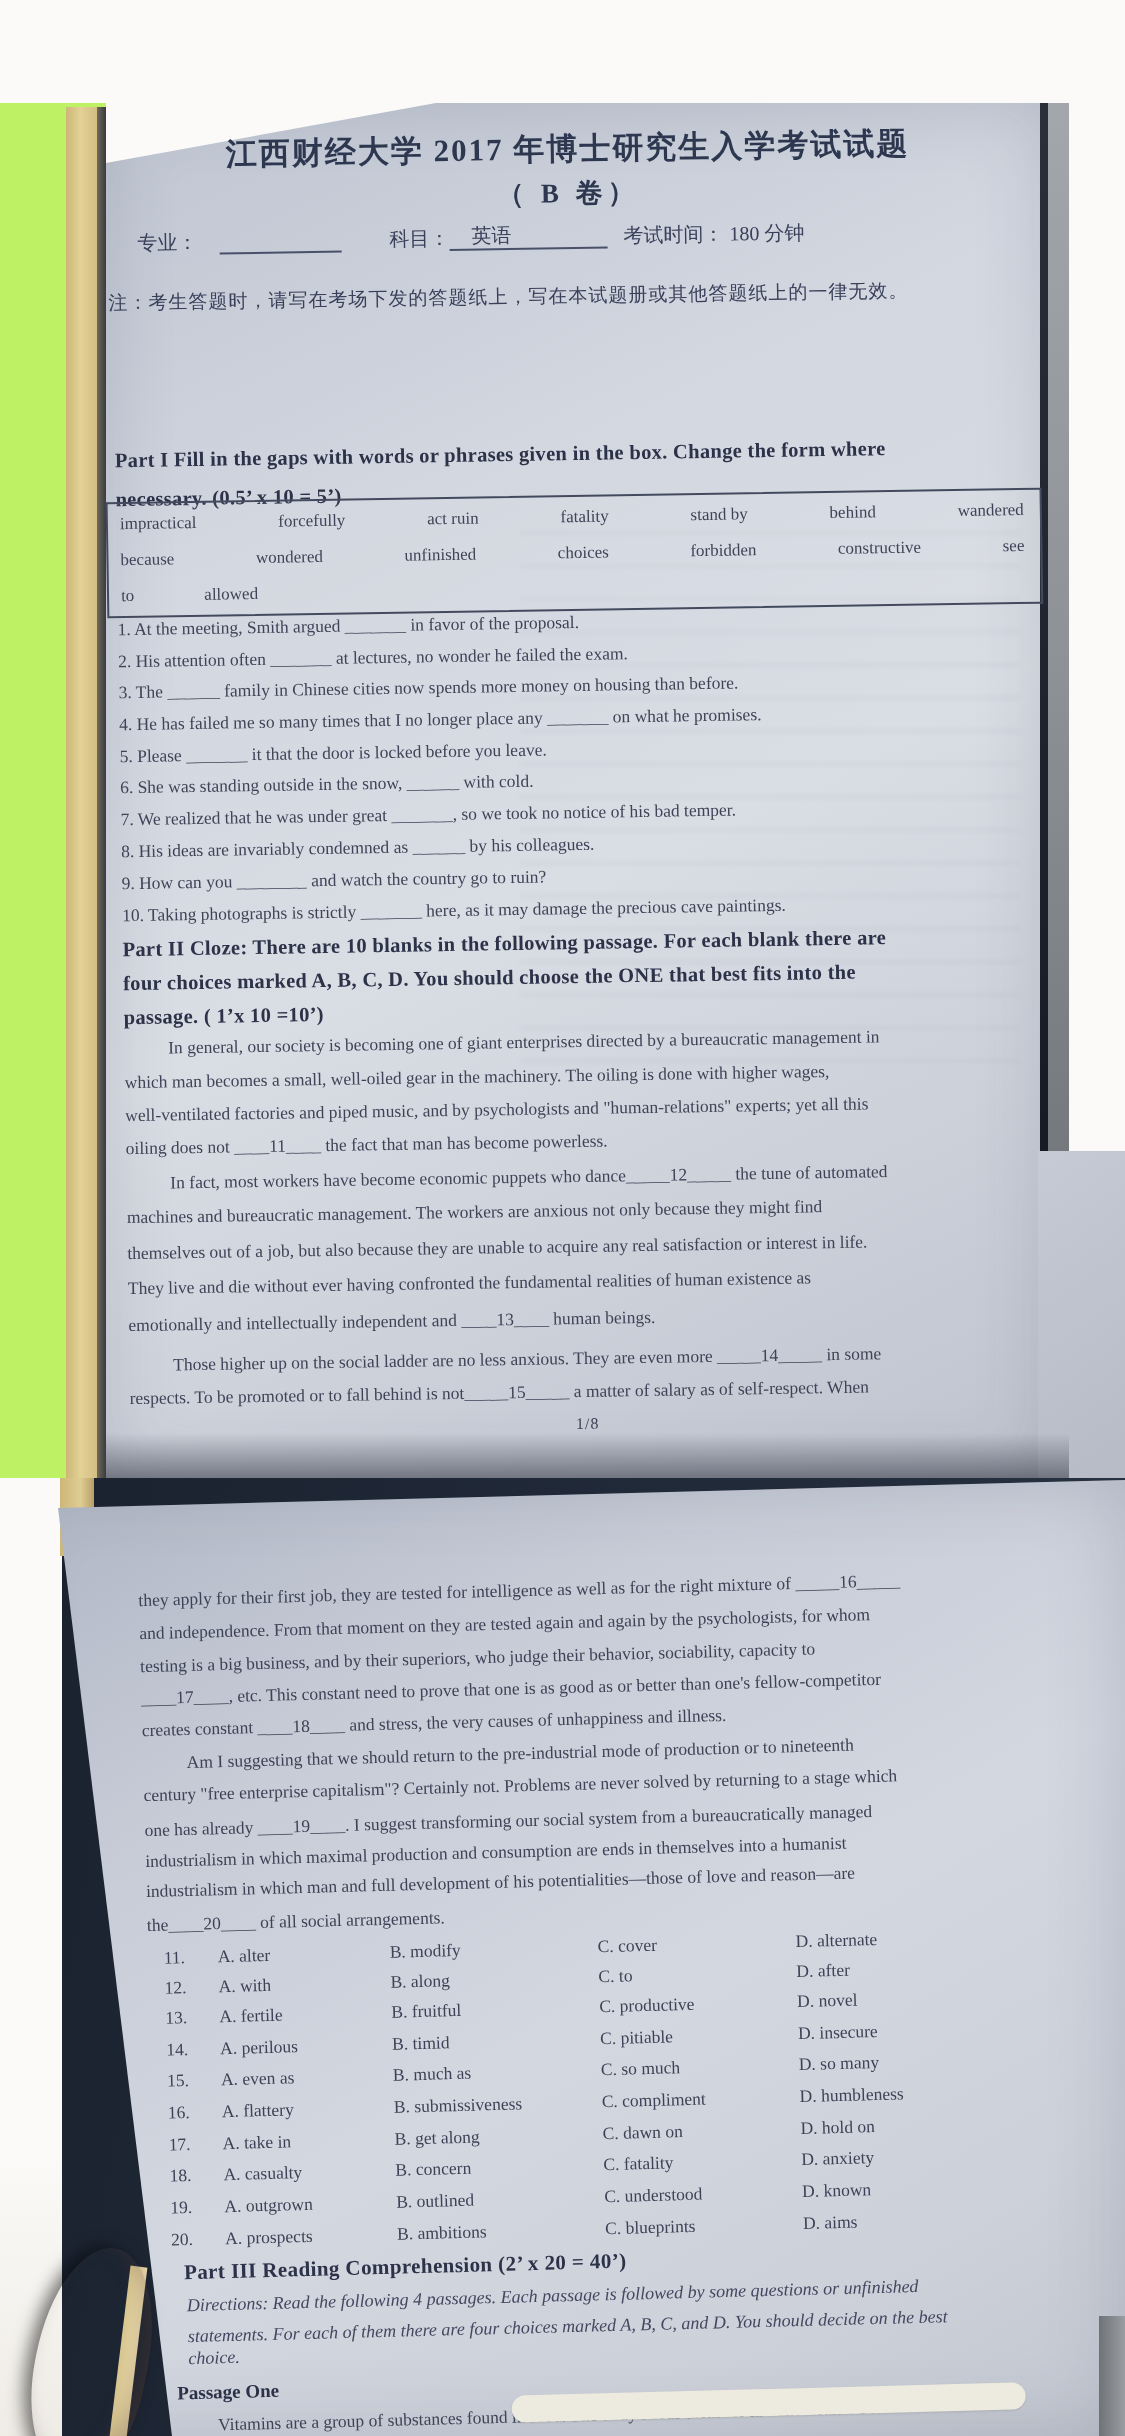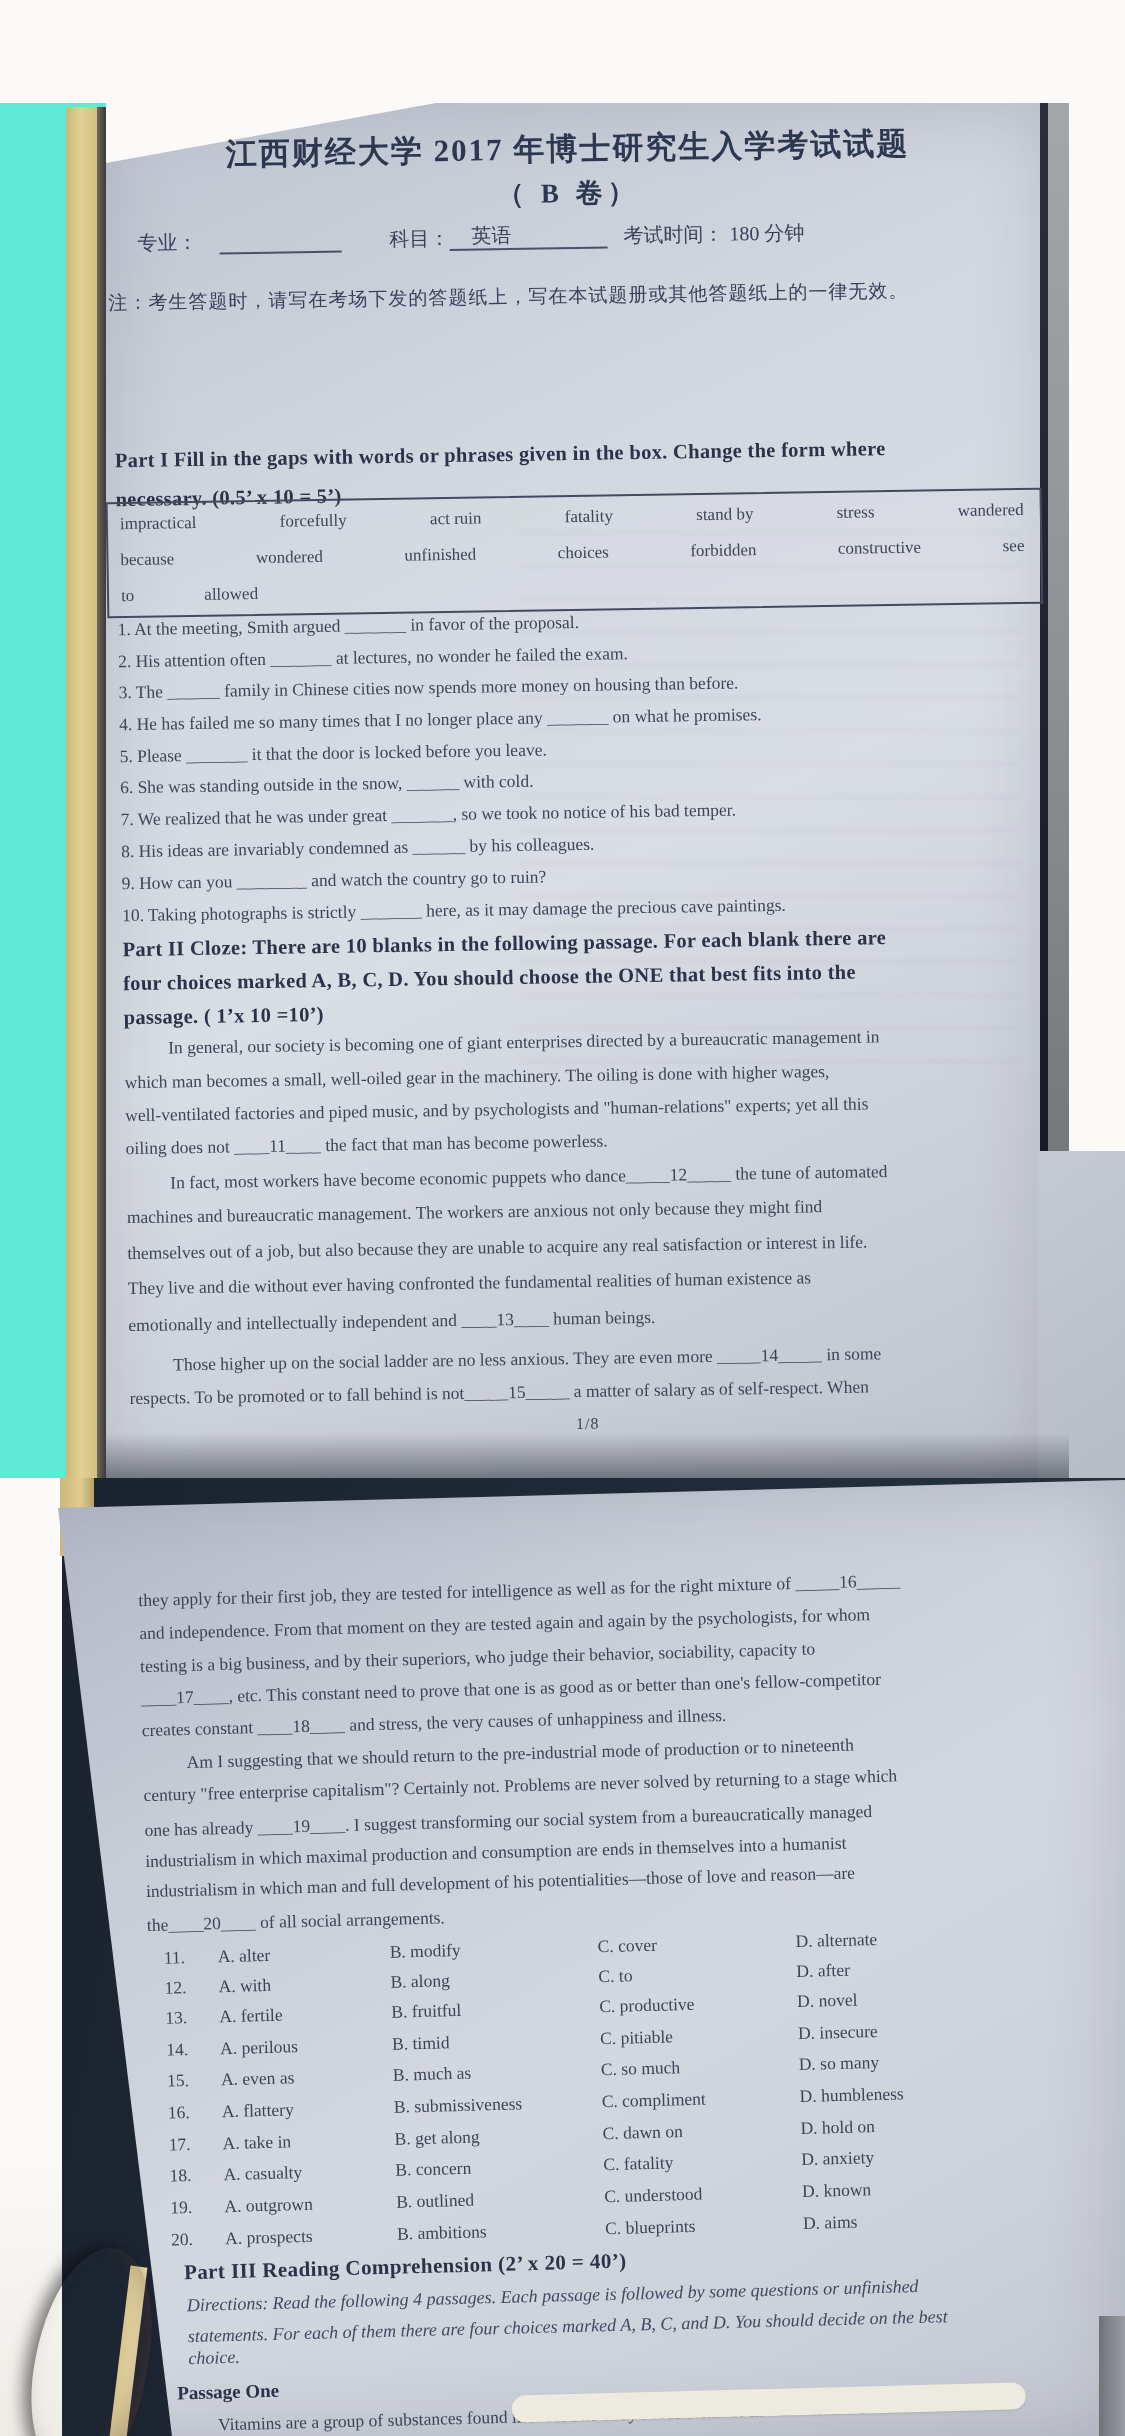--- a/index.html
+++ b/index.html
@@ -1,21 +1,21 @@
 <!DOCTYPE html>
 <html><head>
 <meta charset="utf-8">
 <style>
   html,body{margin:0;padding:0;}
   body{width:1125px;height:2436px;background:#fbfaf8;overflow:hidden;
        font-family:"Liberation Serif","DejaVu Serif",serif;}
   #screen{position:relative;width:1125px;height:2436px;overflow:hidden;}
 
   
-  .photo1{position:absolute;top:103px;left:0;width:1069px;height:1375px;background:#5eead4;}
+  .photo1{position:absolute;top:103px;left:0;width:1069px;height:1375px;background:#bef264;}
   .tan-strip{position:absolute;top:4px;bottom:0;left:66px;width:32px;
      background:linear-gradient(90deg,#cdb678 0%,#e3d196 45%,#d3bd80 100%);}
   .spine-shadow{position:absolute;top:4px;bottom:0;left:97px;width:10px;
      background:linear-gradient(90deg,#6e6a5c,#35353a);}
   .page1{position:absolute;top:0;left:106px;width:939px;height:1375px;
      background:linear-gradient(155deg,#bfc5d1 0%,#d2d7e0 30%,#d9dde4 55%,#c8ccd6 85%,#bfc3cd 100%);
      box-shadow:inset 0 0 70px rgba(60,70,95,.18);}
   .page1-corner-fill{position:absolute;top:1048px;left:1038px;width:87px;height:327px;
      background:linear-gradient(145deg,#c6cad4,#b7bbc5);}
   .page1-topwedge{position:absolute;top:0;left:106px;width:330px;height:60px;
@@ -117,21 +117,21 @@
       <div class="ln part-head" style="top:339px">Part I   Fill in the gaps with words or phrases given in the box. Change the form where</div>
       <div class="ln part-head" style="top:378px">necessary. (0.5’ x 10 = 5’)</div>
 
       <div class="word-box">
         <div class="wb-row" style="top:10px">
           <span>impractical</span>
           <span>forcefully</span>
           <span>act ruin</span>
           <span>fatality</span>
           <span>stand by</span>
-          <span>stress</span>
+          <span>behind</span>
           <span>wandered</span>
         </div>
         <div class="wb-row" style="top:46px">
           <span>because</span>
           <span>wondered</span>
           <span>unfinished</span>
           <span>choices</span>
           <span>forbidden</span>
           <span>constructive</span>
           <span>see</span>

